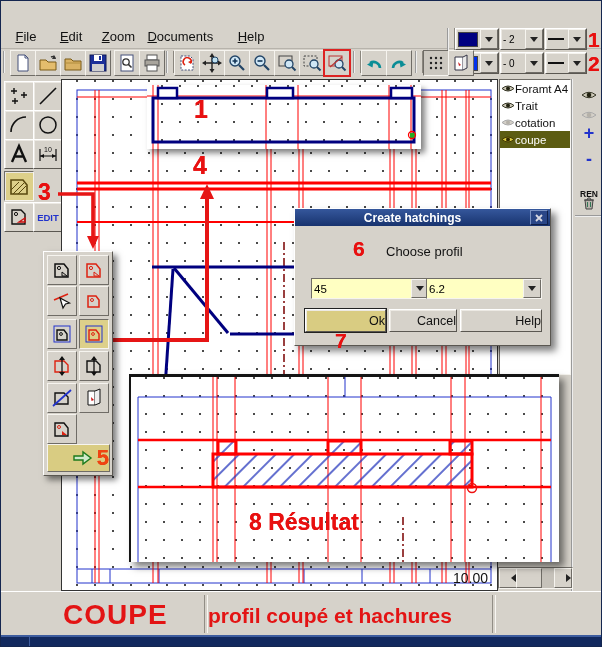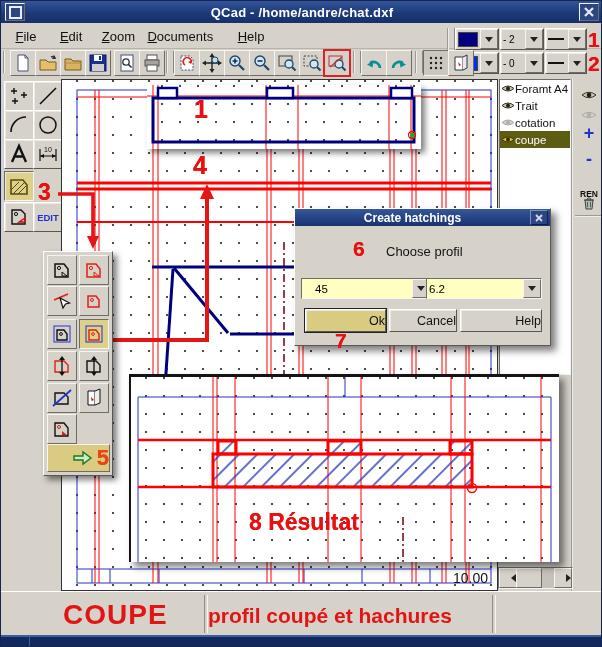--- a/index.html
+++ b/index.html
@@ -44,31 +44,20 @@
      display:flex;align-items:center;color:#fff;font-weight:bold;font-size:12px;}
   .btn{display:flex;align-items:center;justify-content:flex-end;font-size:12.5px;color:#111;}
   .scroll-track{background:#c6c2ba;}
   .statusred{color:#e31414;font-weight:bold;line-height:1;}
 </style>
 </head>
 <body>
 
 <div id="win">
 
-  <div class="abs titlebar">
-    <div class="tb-btn raised" style="margin-left:4px;background:#2a4687;">
-      <span style="width:9px;height:9px;border:2px solid #eef;display:block;"></span>
-    </div>
-    <div class="title-text">QCad - /home/andre/chat.dxf</div>
-    <div class="tb-btn raised" style="margin-right:4px;background:#2a4687;">
-      <svg width="10" height="10">
-          <path d="M1 1 L9 9 M9 1 L1 9" stroke="#e9e9f2" stroke-width="2.2"></path>
-        </svg>
-    </div>
-  </div>
 
   <div class="abs menubar">
     <span style="display:inline-block;width:6px;"></span>
     <span class="menu-item">File</span>
     <span class="menu-item" style="margin-left:11px;">Edit</span>
     <span class="menu-item" style="margin-left:7px;">Zoom</span>
     <span class="menu-item" style="margin-left:0;">Documents</span>
     <span class="menu-item" style="margin-left:12px;">Help</span>
   </div>
 
@@ -540,21 +529,21 @@
     <div class="dlg-title">
       <span style="flex:1;text-align:center;">Create hatchings</span>
       <div class="tb-btn" style="width:16px;height:13px;background:#2a4687;border:1px solid;border-color:#7a92c4 #101f48 #101f48 #7a92c4;margin-right:2px;">
         <svg width="8" height="8">
             <path d="M1 1 L7 7 M7 1 L1 7" stroke="#d8d8e2" stroke-width="1.8"></path>
           </svg>
       </div>
     </div>
     <span class="abs ann" style="left:58px;top:29px;font-size:21px;">6</span>
     <span class="abs" style="left:91px;top:35px;font-size:13px;color:#111;">Choose profil</span>
-    <div class="abs combo sunken" style="left:6px;top:69px;width:117px;height:19px;background:#ffffc2;padding-left:11px;">
+    <div class="abs combo sunken" style="left:16px;top:69px;width:117px;height:19px;background:#ffffc2;">
       <div class="field" style="font-size:11.5px;background:#ffffc2;">45</div>
       <div class="drop raised">
           <div class="tri"></div>
         </div>
     </div>
     <div class="abs combo sunken" style="left:131px;top:69px;width:114px;height:19px;background:#ffffc2;">
       <div class="field" style="font-size:11.5px;background:#ffffc2;">6.2</div>
       <div class="drop raised">
           <div class="tri"></div>
         </div>

